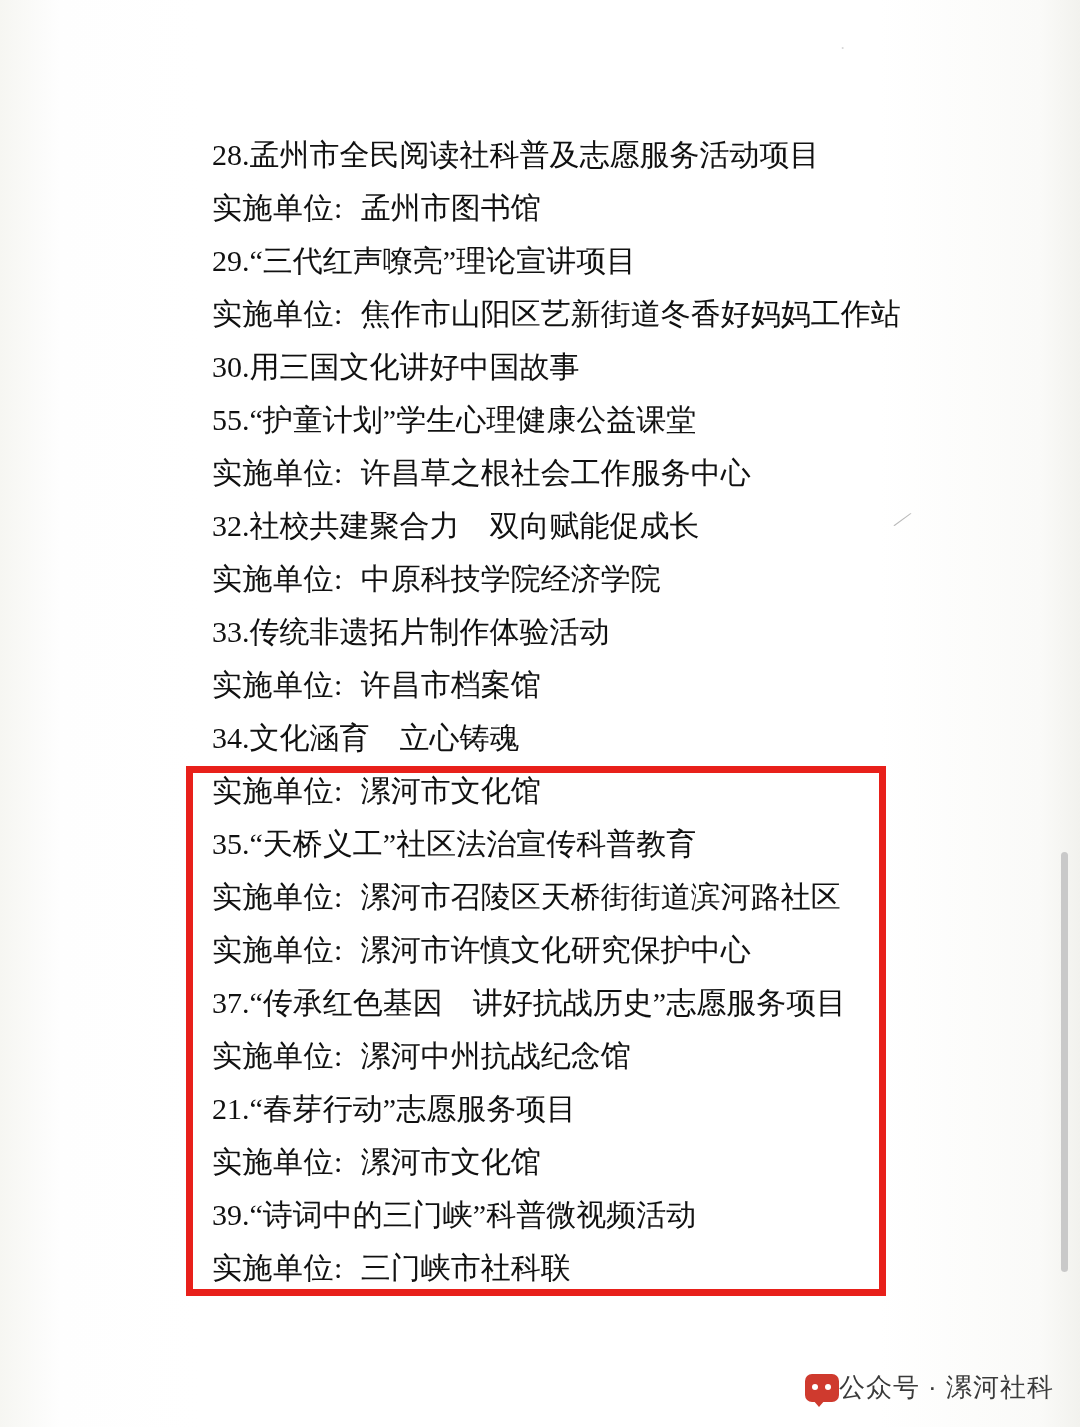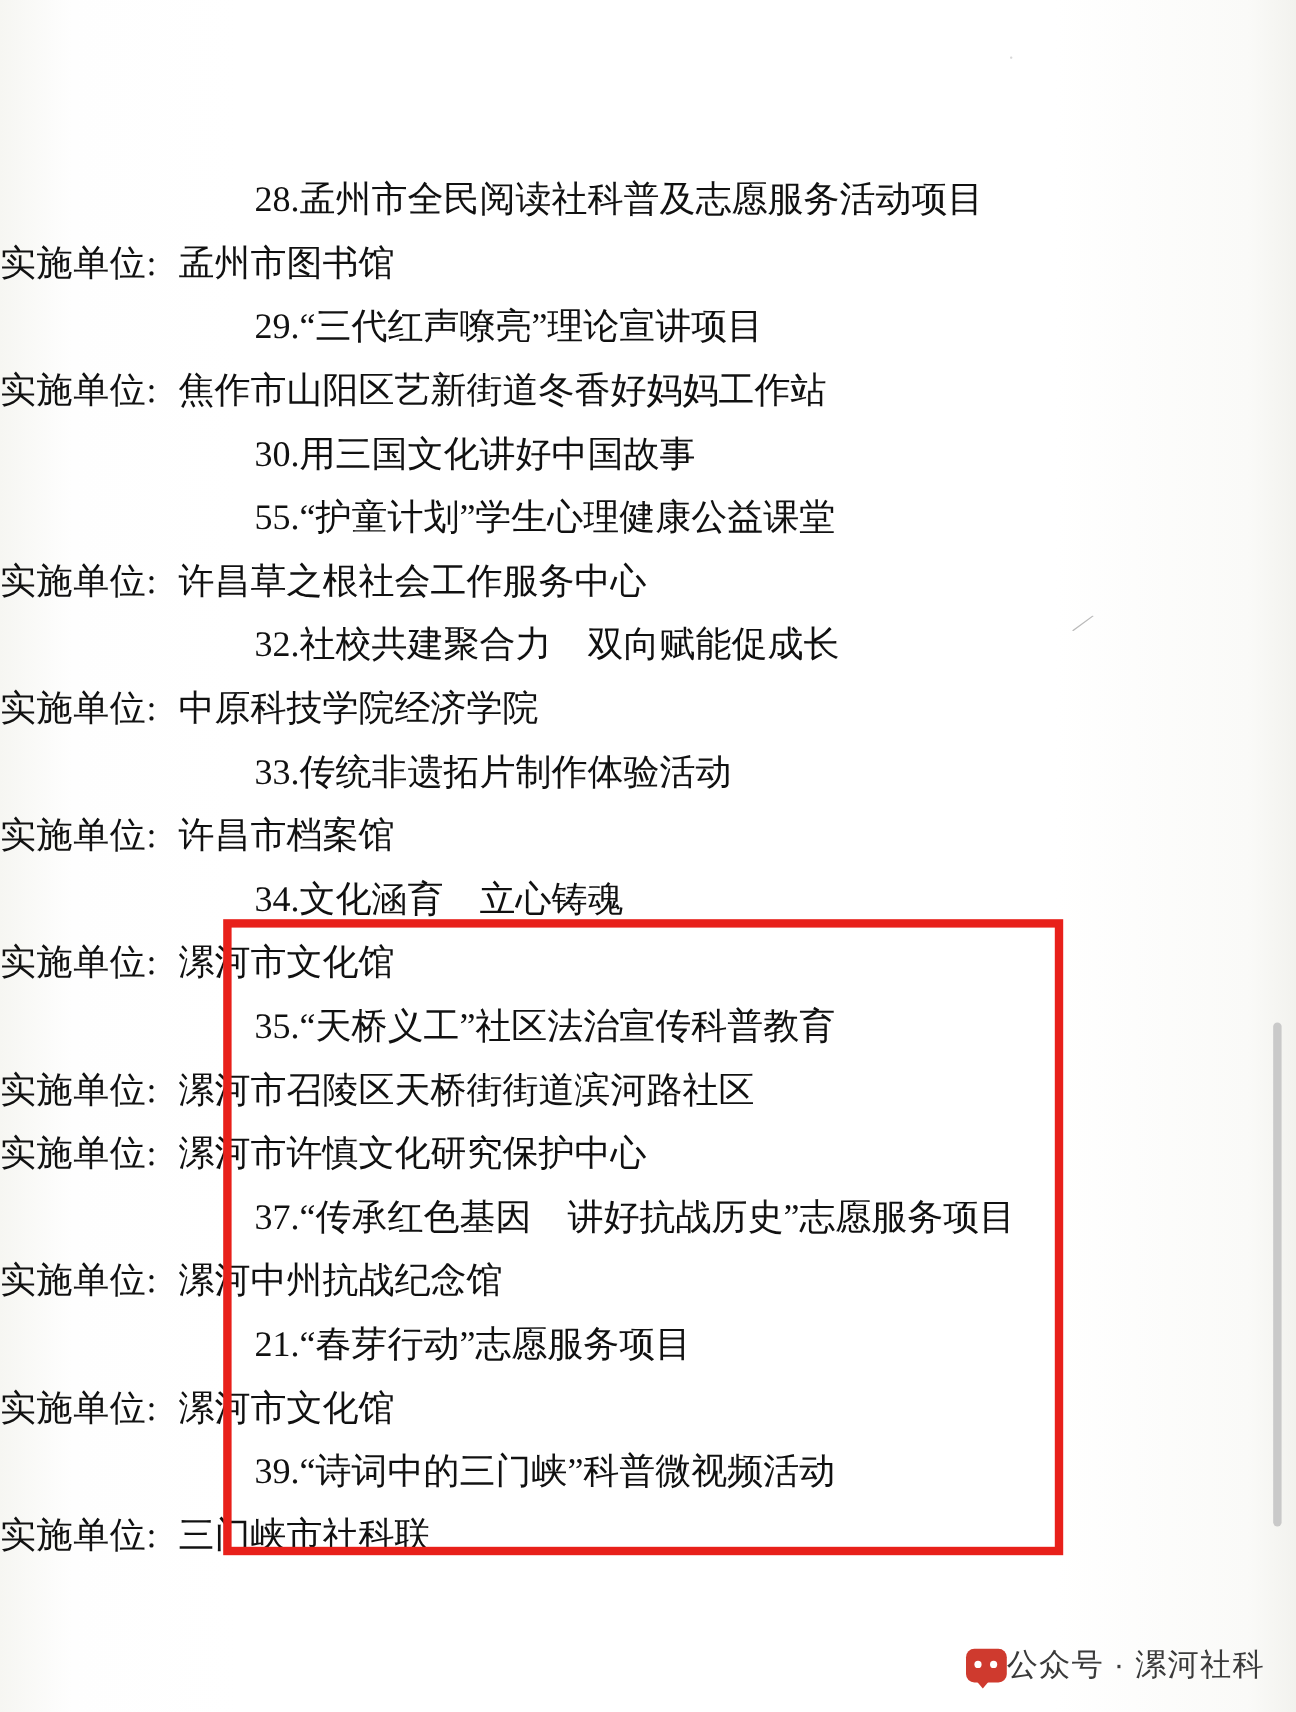--- a/index.html
+++ b/index.html
@@ -18,40 +18,41 @@
   
   #paper-texture {
     position: absolute;
     inset: 0;
     background:
       linear-gradient(to right, #f6f6f2 0px, #fefefe 60px, #ffffff 200px, #ffffff 880px, #fafaf8 1040px, #f2f2ee 1080px);
   }
   #content {
     position: absolute;
     left: 0;
-    top: 12px;
+    top: 0;
     width: 900px;
     padding-top: 128px;
     box-sizing: border-box;
   }
   .line {
     position: relative;
     height: 53px;
     line-height: 53px;
     font-size: 30px;
     color: #111;
     white-space: nowrap;
   }
   .line .txt {
     display: inline-block;
   }
   .item-line .txt {
     padding-left: 212px;
   }
   .unit-line .txt {
+    padding-left: 212px;
   }
   .unit-label {
     letter-spacing: 0.5px;
   }
   .unit-value {
     padding-left: 18px;
   }
   
   #highlight-box {
     position: absolute;

